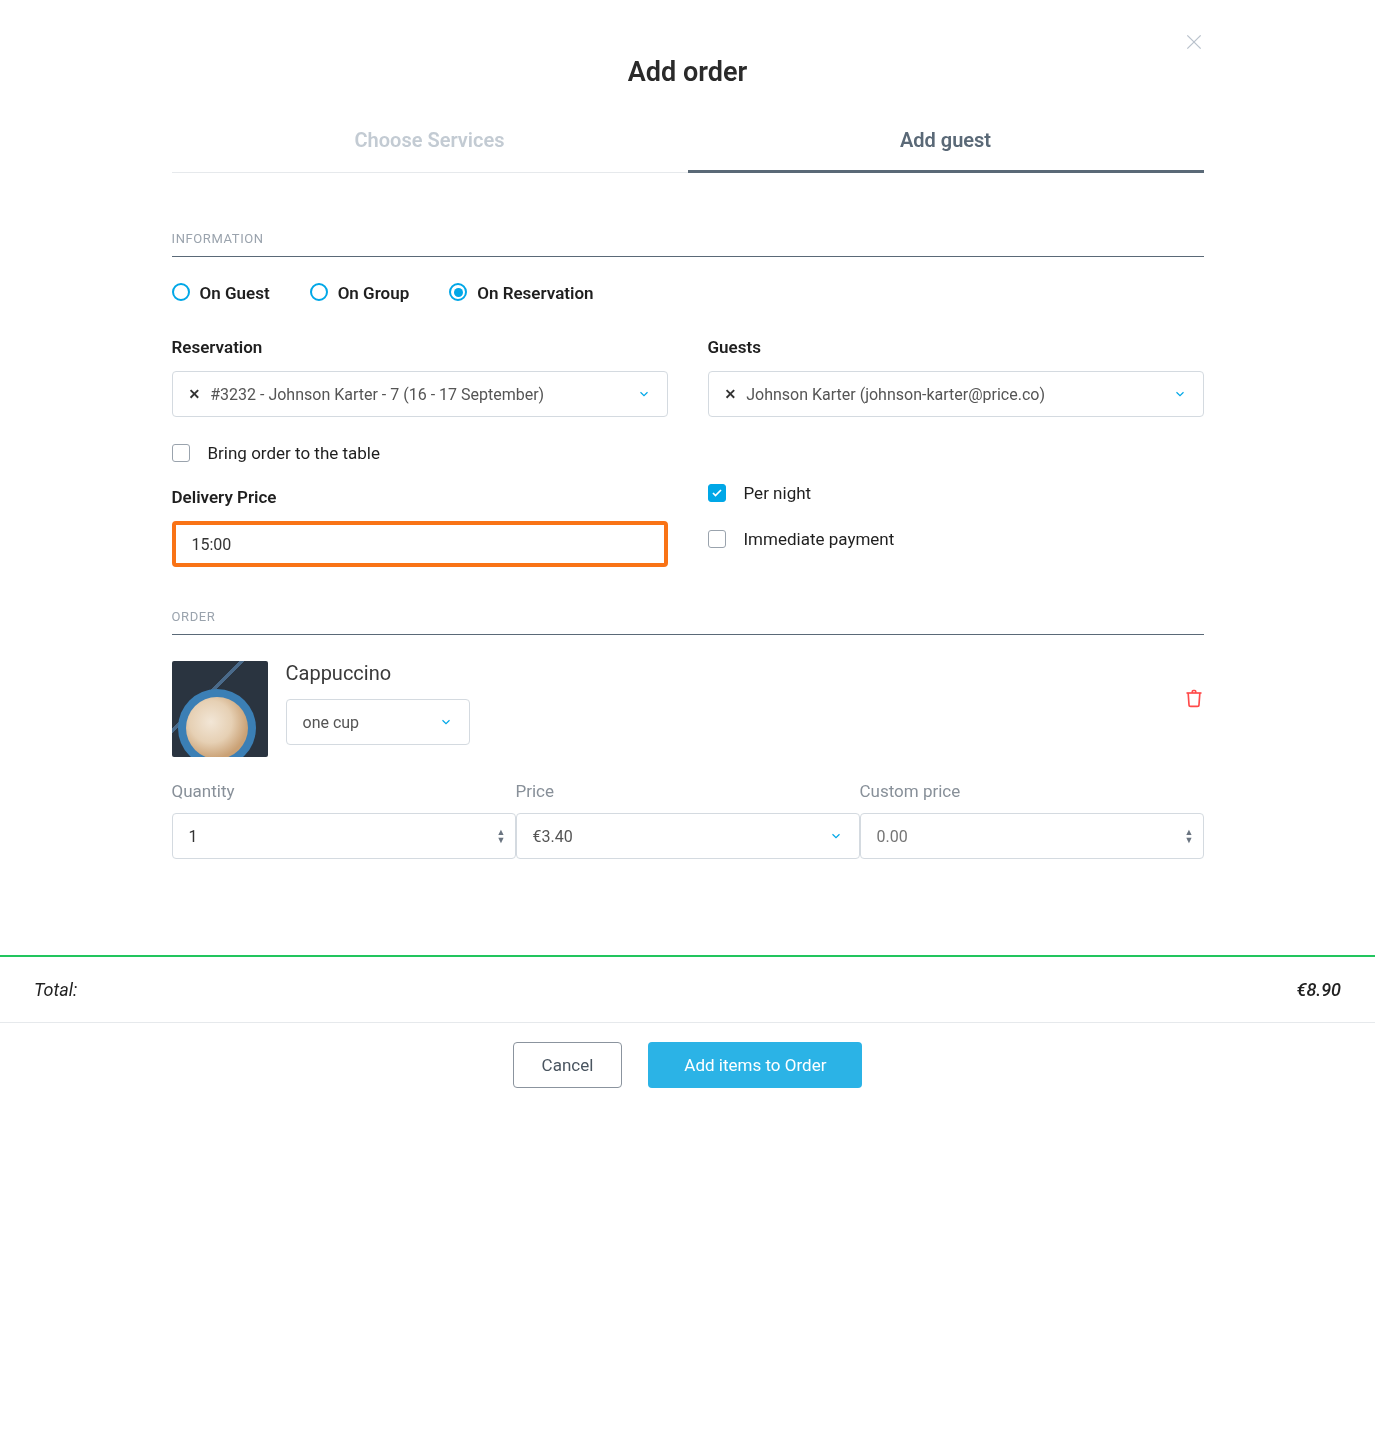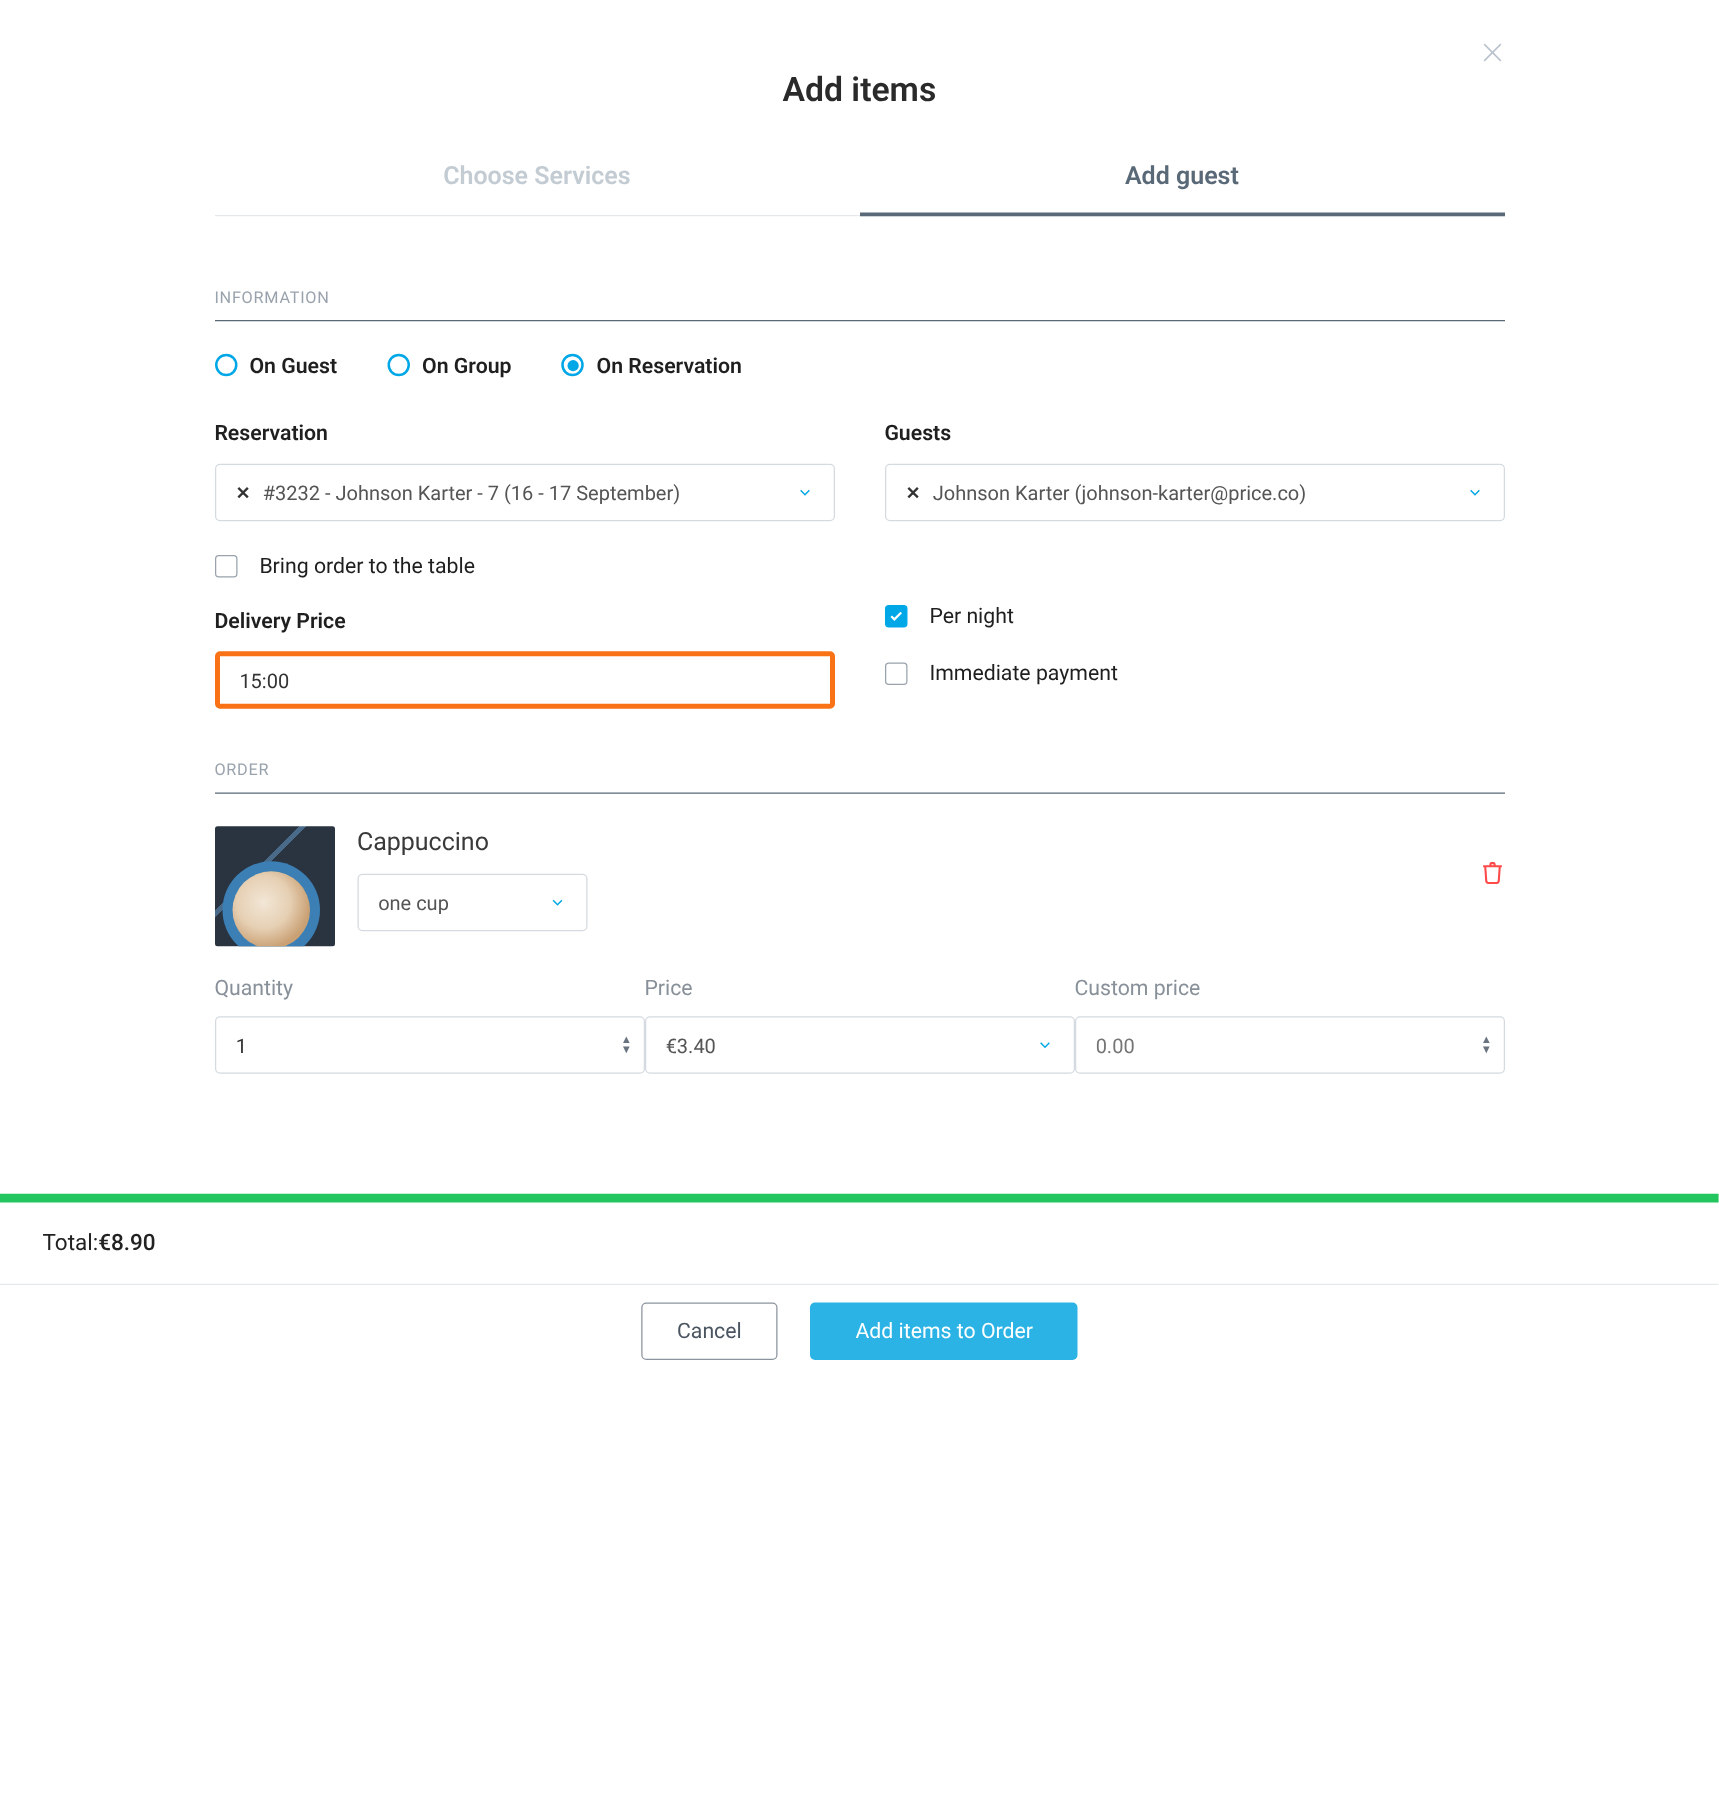--- a/index.html
+++ b/index.html
@@ -41,41 +41,41 @@
   .item-name { font-size: 20px; color: #3a3a3a; margin-bottom: 14px; }
   .trash { position: absolute; right: 0; top: 26px; color: #ff4a4a; cursor:pointer;}
   .trash svg { width: 20px; height: 22px; }
   .small-select { width: 184px; }
   .three-col { display: flex; margin-top: 24px;}
   .three-col .fcol { flex: 1; }
   .flabel { font-size: 17px; color: #889099; margin-bottom: 12px; }
   .num-input { border:1px solid #d4dae0; border-radius:4px; height:46px; width:100%; padding:0 16px; font-size:16px; color:#333; }
   .spinner-wrap { position:relative; }
   .spinner { position:absolute; right:10px; top:50%; transform:translateY(-50%); display:flex; flex-direction:column; gap:0; color:#6a7480; font-size:9px; line-height:8px; cursor:pointer;}
-  .footer-total-bar { position:absolute; left:0; right:0; top: 955px; border-top:7px solid #22c55e; border-bottom:1px solid #e6e9ec; padding: 22px 34px; display:flex; align-items:center; background:#fff;}
+  .footer-total-bar { position:absolute; left:0; right:0; top: 955px; border-top:2px solid #22c55e; border-bottom:1px solid #e6e9ec; padding: 22px 34px; display:flex; justify-content:space-between; align-items:center; background:#fff;font-style:italic;}
   .total-label { font-size: 18px; color:#222;}
   .total-value { font-size: 18px; color:#222; font-weight:500;}
   .footer-actions { position:absolute; left:0; right:0; top: 1042px; display:flex; justify-content:center; gap:26px; }
   .btn { height: 46px; padding: 0 28px; border-radius:4px; font-size:17px; cursor:pointer; display:flex; align-items:center; justify-content:center;}
   .btn-outline { border:1.5px solid #8b949e; color:#4a5560; background:#fff;}
   .btn-primary { background:#2bb3e6; color:#fff; border:none; padding:0 36px;}
   svg.chev { width:14px; height:14px; }
 </style>
 </head>
 <body>
 
 <div class="modal">
   <div class="close-icon">
     <svg viewBox="0 0 24 24" fill="none" stroke="currentColor">
         <line x1="4" y1="4" x2="20" y2="20"></line>
         <line x1="20" y1="4" x2="4" y2="20"></line>
       </svg>
   </div>
 
-  <h1 class="title">Add items</h1>
+  <h1 class="title">Add order</h1>
 
   <div class="tabs">
     <div class="tab inactive">Choose Services</div>
     <div class="tab active">Add guest</div>
   </div>
 
   <div class="section-label">INFORMATION</div>
   <div class="section-divider"></div>
 
   <div class="radio-row">

